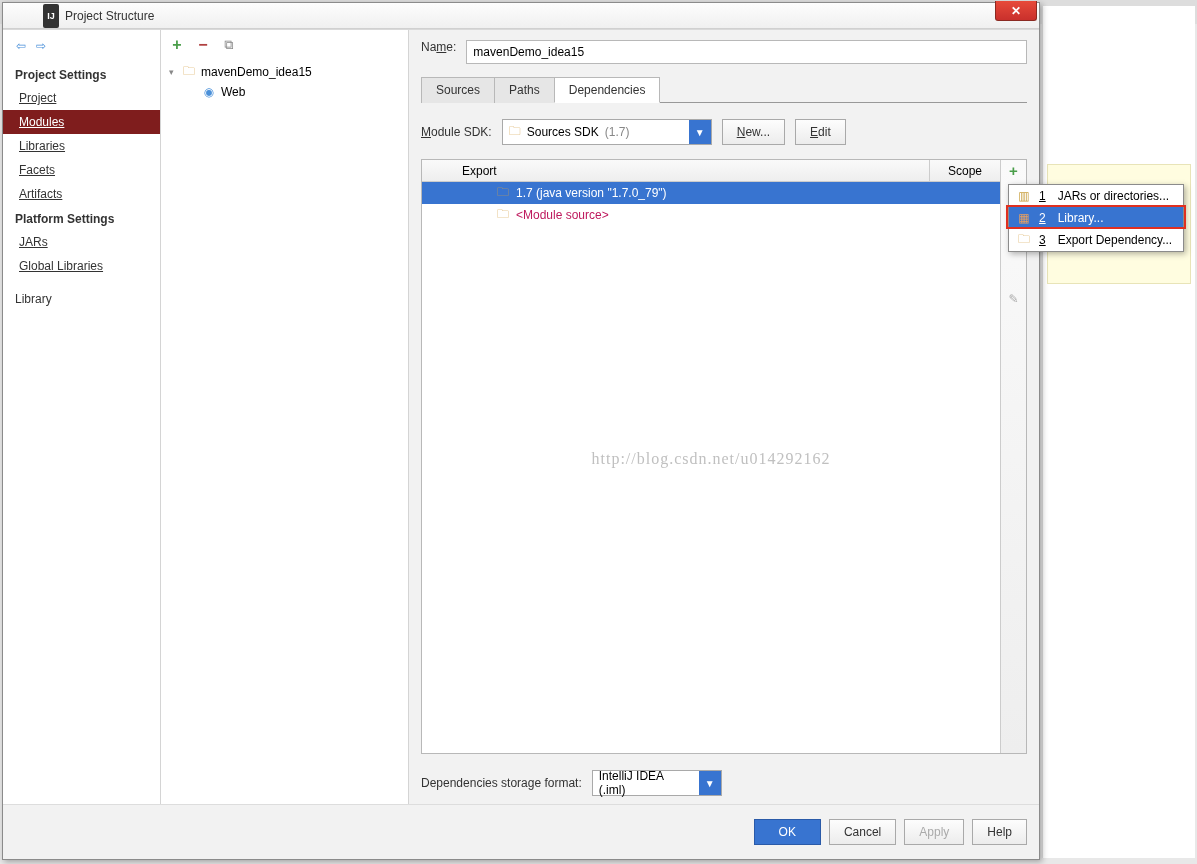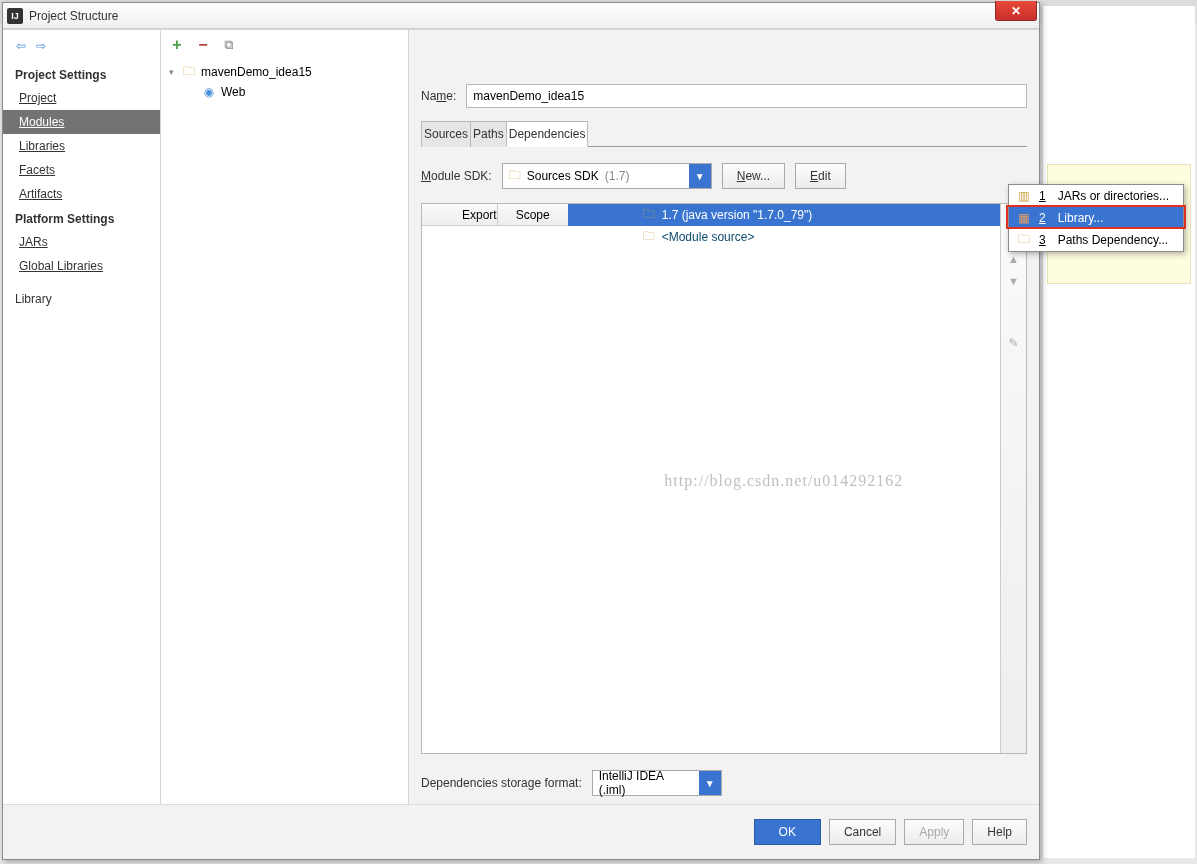--- a/index.html
+++ b/index.html
@@ -4,81 +4,81 @@
 <style>
 * { box-sizing: border-box; margin: 0; padding: 0; font-family: "Segoe UI", Tahoma, sans-serif; font-size: 12px; }
 body { background: #e8e8e8; width: 1197px; height: 864px; overflow: hidden; position: relative; }
 
 
 .bg-blur { position: absolute; top: 0; left: 0; right: 0; height: 24px; background: #ddd; }
 
 
 .dialog { position: absolute; top: 2px; left: 2px; width: 1038px; height: 858px; background: #f2f2f2; border: 1px solid #8b8b8b; box-shadow: 2px 2px 6px rgba(0,0,0,.3); display: flex; flex-direction: column; }
 .titlebar { height: 26px; background: linear-gradient(#fdfdfd,#f0f0f0); border-bottom: 1px solid #d0d0d0; display: flex; align-items: center; padding: 0 4px; position: relative; }
-.titlebar .app-icon { width: 16px; height: 16px; background: #333; color: #fff; font-size: 9px; display:flex; align-items:center; justify-content:center; font-weight:bold; border-radius:2px; margin-right:6px;}
+.titlebar .app-icon { width: 16px; height: 24px; background: #333; color: #fff; font-size: 9px; display:flex; align-items:center; justify-content:center; font-weight:bold; border-radius:2px; margin-right:6px;margin-left:36px;}
 .titlebar .title { color: #333; }
 .titlebar .close-btn { position: absolute; right: 2px; top: -2px; width: 42px; height: 20px; background: linear-gradient(#e74a3a,#c9302c); border: 1px solid #8b2a22; border-top:none; border-radius: 0 0 3px 3px; color: #fff; display:flex; align-items:center; justify-content:center; cursor:pointer; font-weight:bold;}
 
 .dialog-body { flex:1; display:flex; border-top:1px solid #d9d9d9; overflow:hidden; }
 
 
 .left-nav { width: 158px; background: #fff; border-right:1px solid #d4d4d4; padding-top:4px; }
 .nav-arrows { display:flex; gap:4px; padding:4px 10px 8px; }
 .nav-arrows .arrow { width:16px; height:16px; display:flex; align-items:center; justify-content:center; color:#4a90d9; cursor:pointer; }
 .nav-header { font-weight:bold; color:#333; padding:6px 12px 4px; }
 .nav-item { padding:5px 12px 5px 16px; cursor:pointer; color:#333;text-decoration:underline; }
-.nav-item.selected { background:#737373; color:#fff; }
+.nav-item.selected { background:#7f1d1d; color:#fff; }
 .nav-spacer { height:8px; }
 
 
 .tree-col { width: 248px; background:#fff; border-right:1px solid #d4d4d4; display:flex; flex-direction:column; }
 .tree-toolbar { height:30px; display:flex; align-items:center; gap:10px; padding:0 8px; }
 .tb-btn { width:16px; height:16px; display:flex; align-items:center; justify-content:center; cursor:pointer; }
 .tb-add { color:#4a9e4a; font-size:16px; font-weight:bold; }
 .tb-remove { color:#b04040; font-size:16px; font-weight:bold; }
 .tb-copy { color:#888; font-size:13px; }
 .tree-body { flex:1; padding:2px 4px; }
 .tree-row { display:flex; align-items:center; height:20px; padding-left:4px; cursor:pointer; }
 .tree-row .toggle { width:12px; color:#888; font-size:9px; }
 .tree-row .icon { width:16px; height:14px; margin-right:4px; display:flex; align-items:center; justify-content:center; }
 .folder-icon { color:#d4a048; }
 .web-icon { color:#4a90d9; }
 .tree-child { padding-left:36px; }
 
 
 .main-panel { flex:1; background:#f2f2f2; display:flex; flex-direction:column; padding:10px 12px 8px; gap:8px; position:relative; }
-.row { display:flex; align-items:center; gap:10px;margin-top:44px; }
+.row { display:flex; gap:10px; }
 .label { color:#333; }
 .underline { text-decoration: underline; }
 .text-input { flex:1; height:24px; border:1px solid #b8b8b8; background:#fff; padding:0 6px; }
 
 
 .tabs { display:flex; border-bottom:1px solid #999; margin-top:4px; }
-.tab { padding:5px 2px; background:#e6e6e6; border:1px solid #b8b8b8; border-bottom:none; margin-right:-1px; cursor:pointer; position:relative; top:1px; color:#333; }
+.tab { padding:5px 14px; background:#e6e6e6; border:1px solid #b8b8b8; border-bottom:none; margin-right:-1px; cursor:pointer; position:relative; top:1px; color:#333; }
 .tab.active { background:#fff; border-bottom:1px solid #fff; }
 
 
 .sdk-row { display:flex; align-items:center; gap:10px; margin-top:8px; }
 .combo { display:flex; align-items:center; height:26px; border:1px solid #a9a9a9; background:#fff; min-width:200px; cursor:pointer; }
 .combo-content { flex:1; display:flex; align-items:center; padding:0 6px; gap:6px; }
 .combo-arrow { width:22px; height:100%; background:#3874d0; color:#fff; display:flex; align-items:center; justify-content:center; font-size:10px; }
 .btn { height:26px; padding:0 14px; border:1px solid #a9a9a9; background:linear-gradient(#fdfdfd,#ececec); cursor:pointer; color:#333; display:flex; align-items:center; }
 .btn .und { text-decoration: underline; }
 
 
 .dep-table-wrap { flex:1; display:flex; border:1px solid #b8b8b8; margin-top:6px; background:#fff; position:relative; }
-.dep-table { flex:1; display:flex; flex-direction:row; }
+.dep-table { flex:1; display:flex; flex-direction:column; }
 .dep-header { height:22px; background:linear-gradient(#fafafa,#eee); border-bottom:1px solid #ccc; display:flex; }
 .dep-header .col-export { flex:1; padding-left:40px; display:flex; align-items:center; border-right:1px solid #ccc; }
 .dep-header .col-scope { width:70px; display:flex; align-items:center; justify-content:center; }
 .dep-rows { flex:1; position:relative; }
 .dep-row { height:22px; display:flex; align-items:center; padding-left:74px; gap:6px; }
 .dep-row.selected { background:#3874d0; color:#fff; }
 .dep-row .ficon { width:14px; display:flex; justify-content:center; }
-.module-src { color:#0c4a6e; }
+.module-src { color:#be185d; }
 .dep-side { width:26px; border-left:1px solid #ccc; display:flex; flex-direction:column; align-items:center; background:linear-gradient(#fafafa,#eee); }
 .side-btn { width:24px; height:22px; display:flex; align-items:center; justify-content:center; cursor:pointer; border-bottom:1px solid transparent; }
 .side-add { color:#4a9e4a; font-weight:bold; font-size:15px; }
 .side-remove { color:#aaa; font-weight:bold; font-size:15px; }
 .side-up, .side-down { color:#aaa; font-size:11px; }
 .side-edit { color:#aaa; font-size:12px; margin-top:40px; }
 
 .watermark { position:absolute; top:268px; left:50%; transform:translateX(-50%); color:#c0c0c0; font-size:16px; letter-spacing:1px; font-family: Georgia, serif; pointer-events:none; }
 
 
@@ -242,16 +242,16 @@
     <span>JARs or directories...</span>
   </div>
   <div class="popup-item selected">
     <span class="p-icon" style="color:#e8a060">▦</span>
     <span class="key">2</span>
     <span>Library...</span>
   </div>
   <div class="popup-item">
     <span class="p-icon folder-icon">🗀</span>
     <span class="key">3</span>
-    <span>Paths Dependency...</span>
+    <span>Export Dependency...</span>
   </div>
 </div>
 <div class="popup-highlight"></div>
 
 </body></html>

